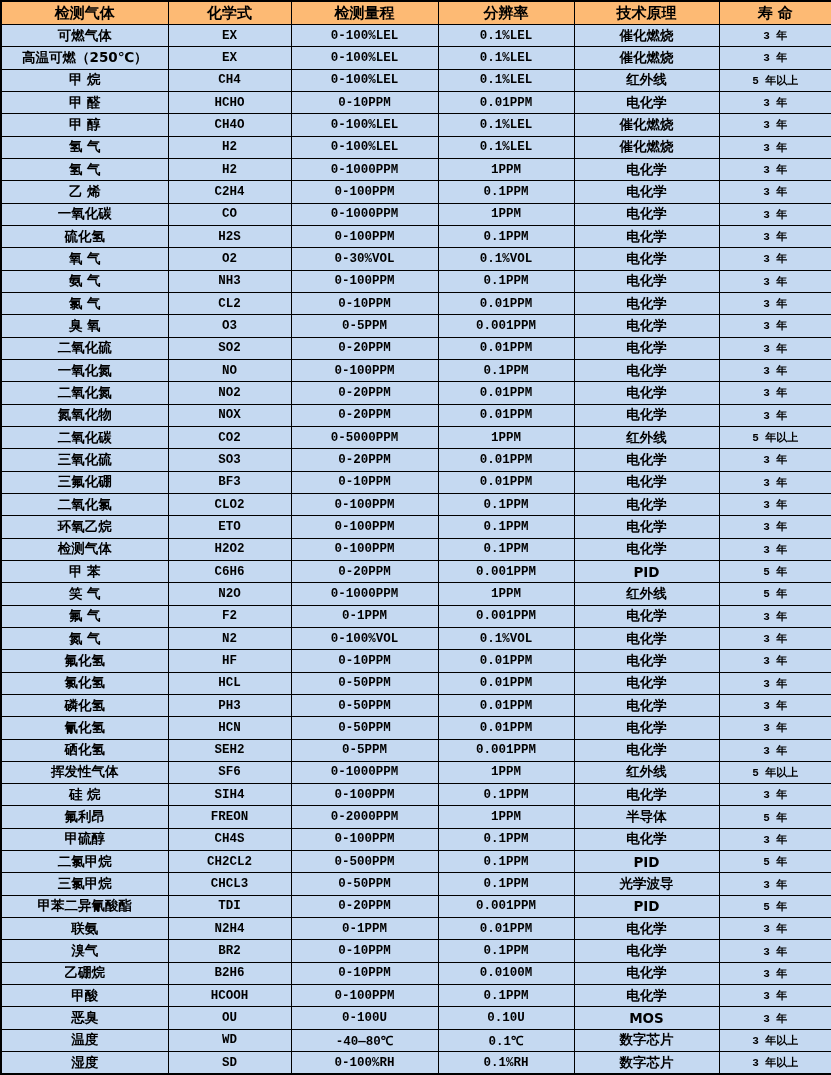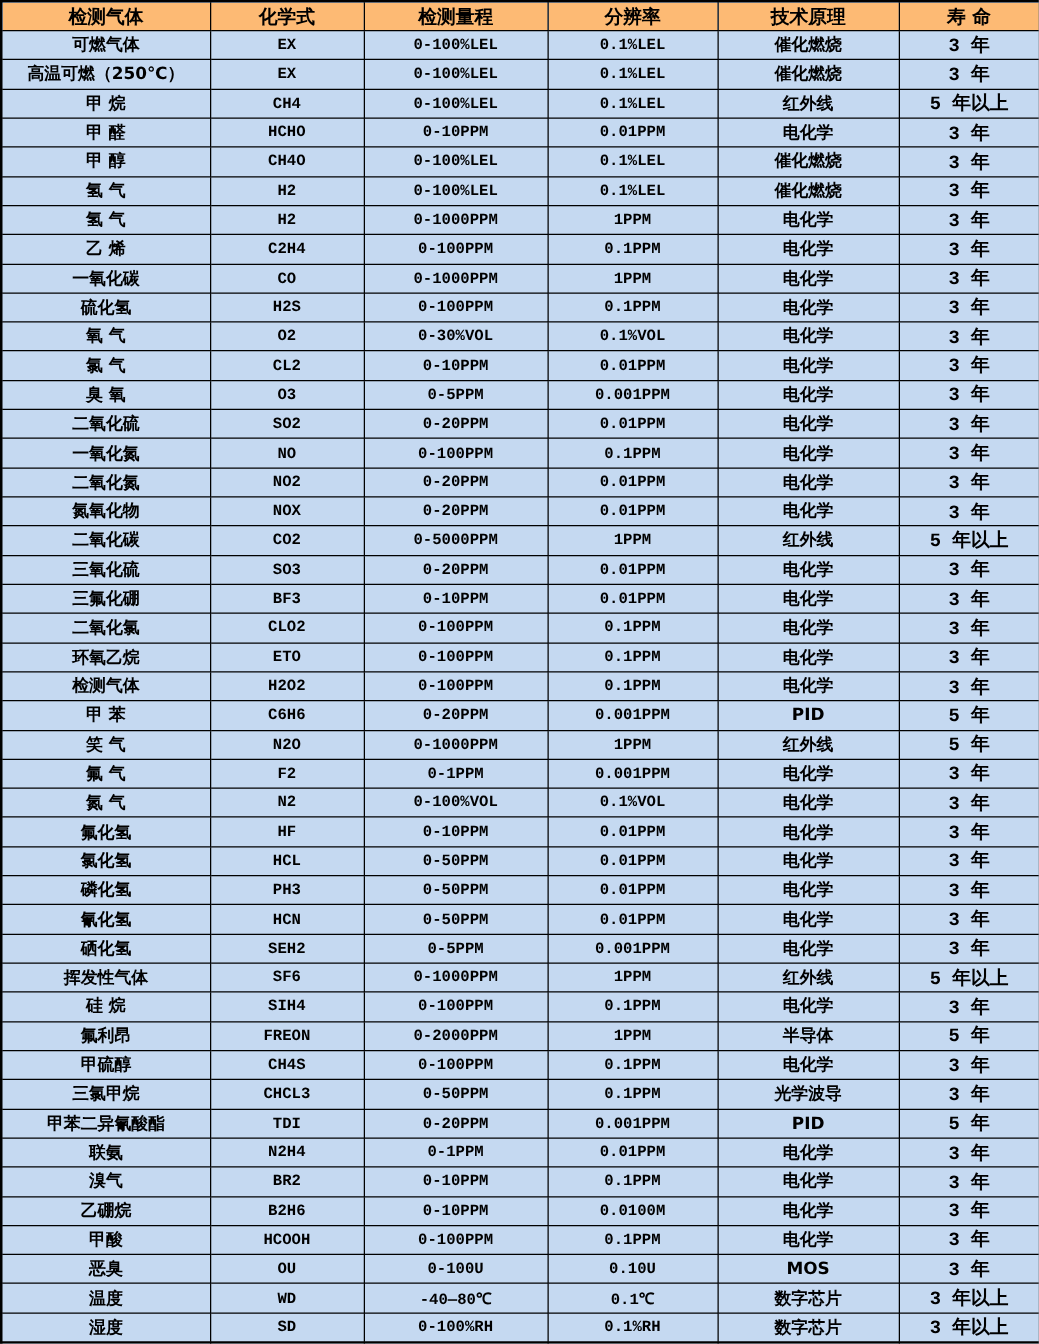--- a/index.html
+++ b/index.html
@@ -44,21 +44,21 @@
   }
   td.cjk {
     font-size: 13.5px;
     font-family: "DejaVu Sans", sans-serif;
   }
   td.mono {
     font-size: 12.5px;
     font-family: "Liberation Mono", "DejaVu Sans Mono", monospace;
   }
   td.life {
-    font-size: 15px;
+    font-size: 11px;
     font-family: "Liberation Mono", "DejaVu Sans", monospace;
   }
   col.c-gas   { width: 167px; }
   col.c-form  { width: 123px; }
   col.c-range { width: 147px; }
   col.c-res   { width: 136px; }
   col.c-tech  { width: 145px; }
   col.c-life  { width: 113px; }
 </style>
 </head>
@@ -166,20 +166,28 @@
       </tr>
       <tr>
         <td class="cjk">氧 气</td>
         <td class="mono">O2</td>
         <td class="mono">0-30%VOL</td>
         <td class="mono">0.1%VOL</td>
         <td class="cjk">电化学</td>
         <td class="life">3 年</td>
       </tr>
       <tr>
+        <td class="cjk">氨 气</td>
+        <td class="mono">NH3</td>
+        <td class="mono">0-100PPM</td>
+        <td class="mono">0.1PPM</td>
+        <td class="cjk">电化学</td>
+        <td class="life">3 年</td>
+      </tr>
+      <tr>
         <td class="cjk">氯 气</td>
         <td class="mono">CL2</td>
         <td class="mono">0-10PPM</td>
         <td class="mono">0.01PPM</td>
         <td class="cjk">电化学</td>
         <td class="life">3 年</td>
       </tr>
       <tr>
         <td class="cjk">臭 氧</td>
         <td class="mono">O3</td>
@@ -364,20 +372,28 @@
         <td class="cjk">半导体</td>
         <td class="life">5 年</td>
       </tr>
       <tr>
         <td class="cjk">甲硫醇</td>
         <td class="mono">CH4S</td>
         <td class="mono">0-100PPM</td>
         <td class="mono">0.1PPM</td>
         <td class="cjk">电化学</td>
         <td class="life">3 年</td>
+      </tr>
+      <tr>
+        <td class="cjk">二氯甲烷</td>
+        <td class="mono">CH2CL2</td>
+        <td class="mono">0-500PPM</td>
+        <td class="mono">0.1PPM</td>
+        <td class="cjk">PID</td>
+        <td class="life">5 年</td>
       </tr>
       <tr>
         <td class="cjk">三氯甲烷</td>
         <td class="mono">CHCL3</td>
         <td class="mono">0-50PPM</td>
         <td class="mono">0.1PPM</td>
         <td class="cjk">光学波导</td>
         <td class="life">3 年</td>
       </tr>
       <tr>

